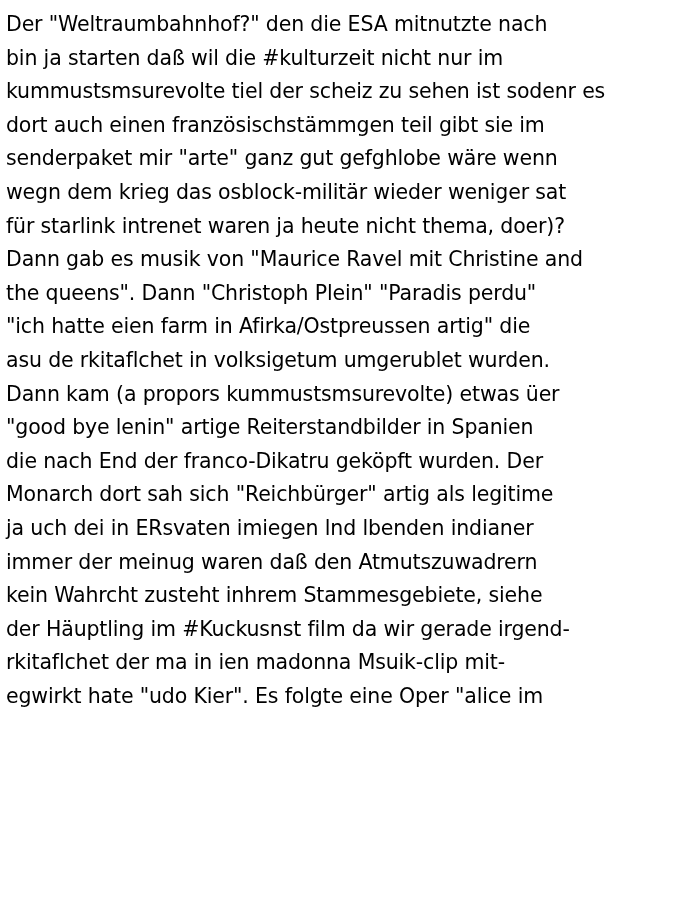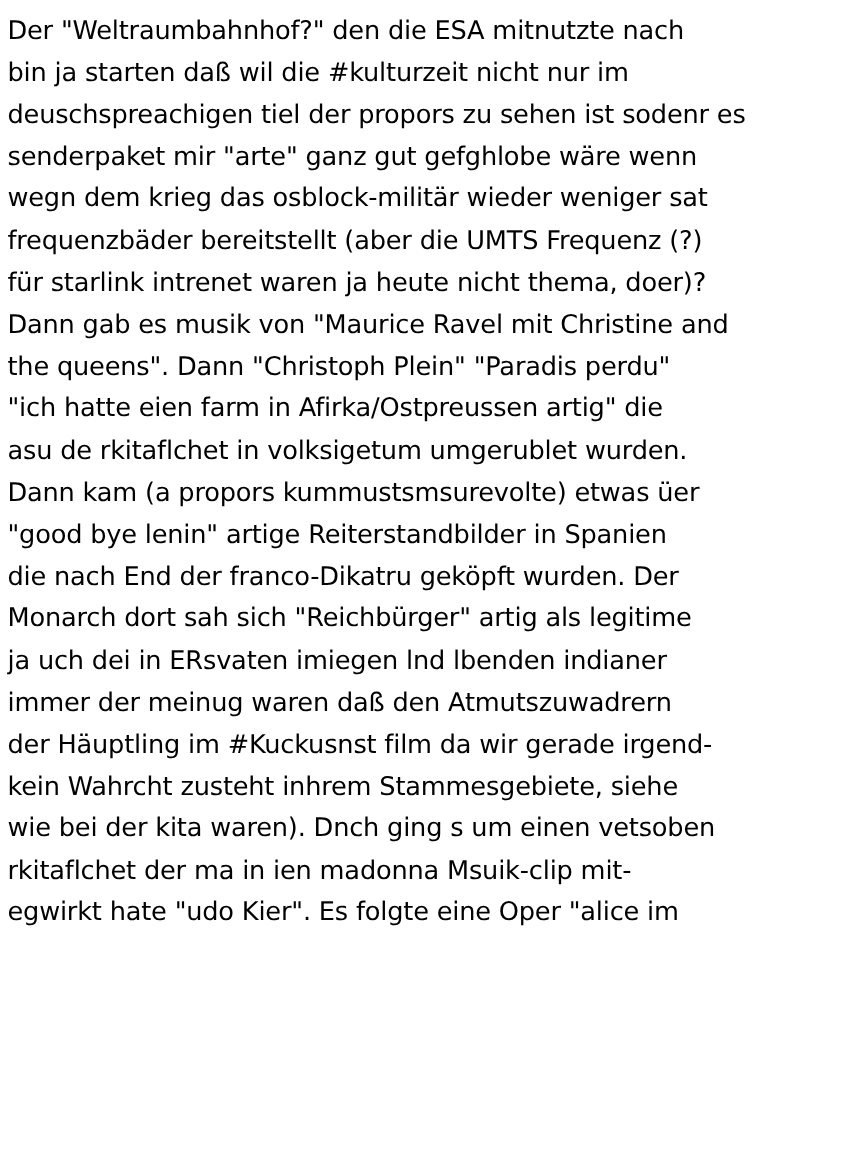--- a/index.html
+++ b/index.html
@@ -27,33 +27,32 @@
     letter-spacing: -0.15px;
     font-weight: 400;
   }
 </style>
 </head>
 <body>
 
 <div id="document-body">
   <div class="text-line">Der "Weltraumbahnhof?" den die ESA mitnutzte nach</div>
   <div class="text-line">bin ja starten daß wil die #kulturzeit nicht nur im</div>
-  <div class="text-line">deuschspreachigen tiel der propors zu sehen ist sodenr es</div>
+  <div class="text-line">kummustsmsurevolte tiel der scheiz zu sehen ist sodenr es</div>
+  <div class="text-line">dort auch einen französischstämmgen teil gibt sie im</div>
   <div class="text-line">senderpaket mir "arte" ganz gut gefghlobe wäre wenn</div>
   <div class="text-line">wegn dem krieg das osblock-militär wieder weniger sat</div>
-  <div class="text-line">frequenzbäder bereitstellt (aber die UMTS Frequenz (?)</div>
   <div class="text-line">für starlink intrenet waren ja heute nicht thema, doer)?</div>
   <div class="text-line">Dann gab es musik von "Maurice Ravel mit Christine and</div>
   <div class="text-line">the queens". Dann "Christoph Plein" "Paradis perdu"</div>
   <div class="text-line">"ich hatte eien farm in Afirka/Ostpreussen artig" die</div>
   <div class="text-line">asu de rkitaflchet in volksigetum umgerublet wurden.</div>
   <div class="text-line">Dann kam (a propors kummustsmsurevolte) etwas üer</div>
   <div class="text-line">"good bye lenin" artige Reiterstandbilder in Spanien</div>
   <div class="text-line">die nach End der franco-Dikatru geköpft wurden. Der</div>
   <div class="text-line">Monarch dort sah sich "Reichbürger" artig als legitime</div>
   <div class="text-line">ja uch dei in ERsvaten imiegen lnd lbenden indianer</div>
   <div class="text-line">immer der meinug waren daß den Atmutszuwadrern</div>
+  <div class="text-line">kein Wahrcht zusteht inhrem Stammesgebiete, siehe</div>
   <div class="text-line">der Häuptling im #Kuckusnst film da wir gerade irgend-</div>
-  <div class="text-line">kein Wahrcht zusteht inhrem Stammesgebiete, siehe</div>
-  <div class="text-line">wie bei der kita waren). Dnch ging s um einen vetsoben</div>
   <div class="text-line">rkitaflchet der ma in ien madonna Msuik-clip mit-</div>
   <div class="text-line">egwirkt hate "udo Kier". Es folgte eine Oper "alice im</div>
 </div>
 
 </body></html>

